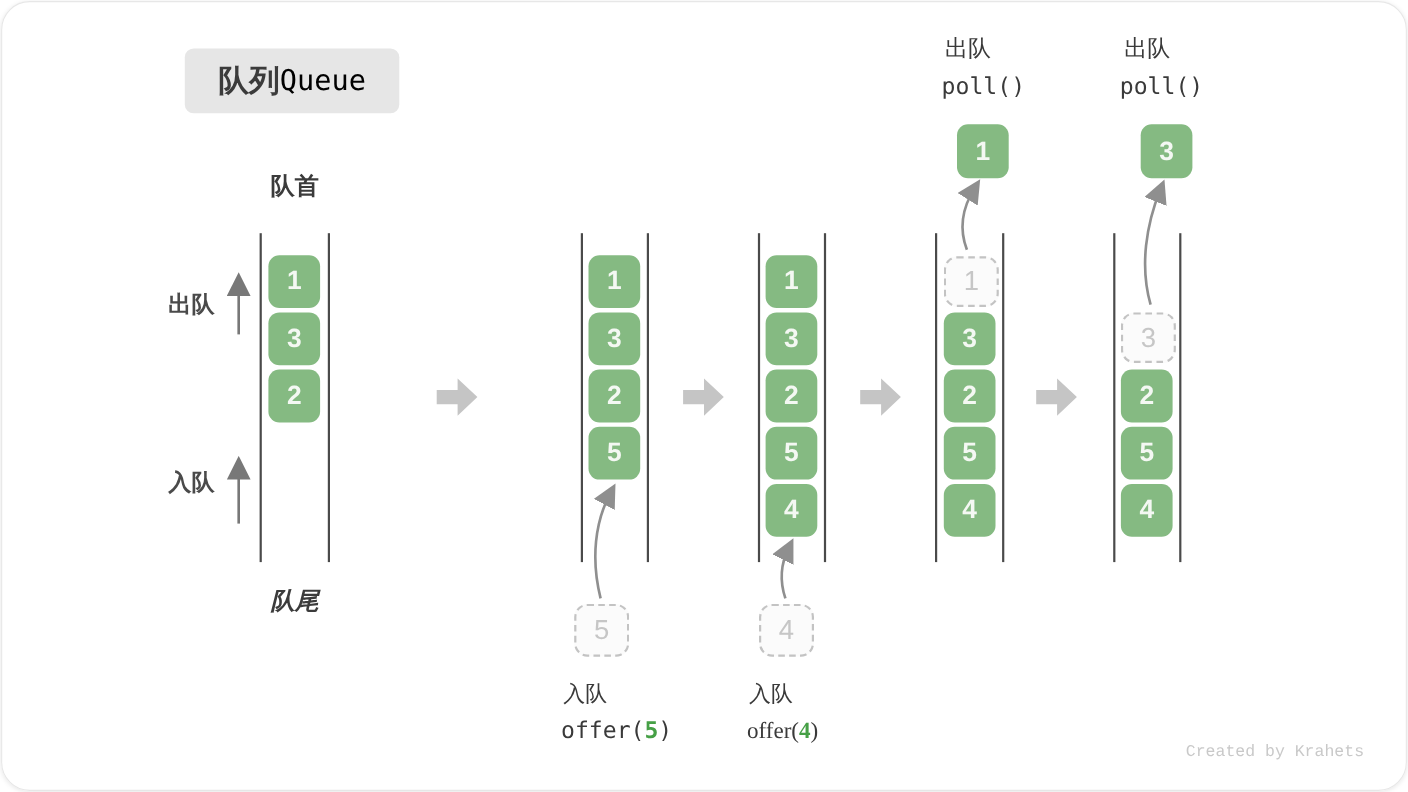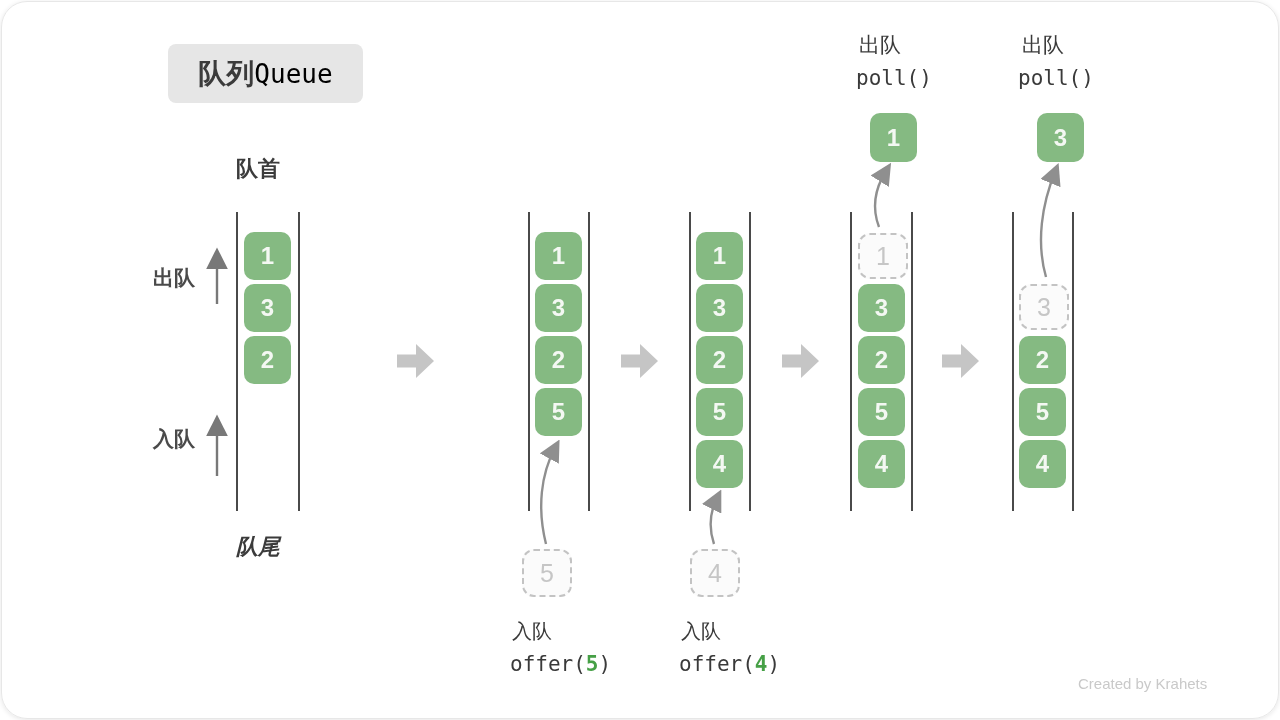--- a/index.html
+++ b/index.html
@@ -32,21 +32,21 @@
     border-radius: 8px;
     display: flex; align-items: center; justify-content: center;
     gap: 0;
   }
   .badge .zh { font-size: 28px; font-weight: 700; color: #3b3b3b; }
   .badge .en { font-family: "DejaVu Sans Mono", monospace; font-size: 26px; color: #000000; }
 
   .cn-big {
     position: absolute;
     width: 64px;
-    text-align: left;
+    text-align: center;
     font-size: 22px; font-weight: 700; color: #3b3b3b;
     line-height: 1.1;
   }
   .cn-side {
     position: absolute;
     font-size: 21px; font-weight: 700; color: #4a4a4a;
     line-height: 1.1;
   }
 
   .vline {
@@ -85,21 +85,21 @@
     font-family: "DejaVu Sans Mono", monospace;
     font-size: 21px; color: #3a3a3a;
     line-height: 1.1;
     white-space: nowrap;
   }
   .op-code .arg { color: #46a046; font-weight: 700; }
 
   .watermark {
     position: absolute;
     left: 1078px; top: 675px;
-    font-family: Liberation Sans, sans-serif;
+    font-family: Liberation Mono, monospace;
     font-size: 15px; color: #c9c9c9;
     white-space: nowrap;
   }
 </style>
 </head>
 <body>
 
 <div class="stage">
 
   <svg class="arrow-layer" viewBox="0 0 1280 720">
@@ -186,21 +186,21 @@
   <div class="qbox" style="left:696px; top:388px;">
       <span>5</span>
     </div>
   <div class="qbox" style="left:696px; top:440px;">
       <span>4</span>
     </div>
   <div class="dashed-box" style="left:690px; top:549px;">
       <span>4</span>
     </div>
   <div class="op-cn" style="left:681px; top:620px;">入队</div>
-  <div class="op-code" style="left:679px; top:653px;"><span>offer(</span><span class="arg">4</span><span>)</span></div>
+  <div class="op-code" style="left:679px; top:653px;font-family:Liberation Serif, serif;"><span>offer(</span><span class="arg">4</span><span>)</span></div>
 
   <div class="vline" style="left:850px;"></div>
   <div class="vline" style="left:911px;"></div>
   <div class="dashed-box" style="left:858px; top:233px; height:46px;">
       <span>1</span>
     </div>
   <div class="qbox" style="left:858px; top:284px;">
       <span>3</span>
     </div>
   <div class="qbox" style="left:858px; top:336px;">

